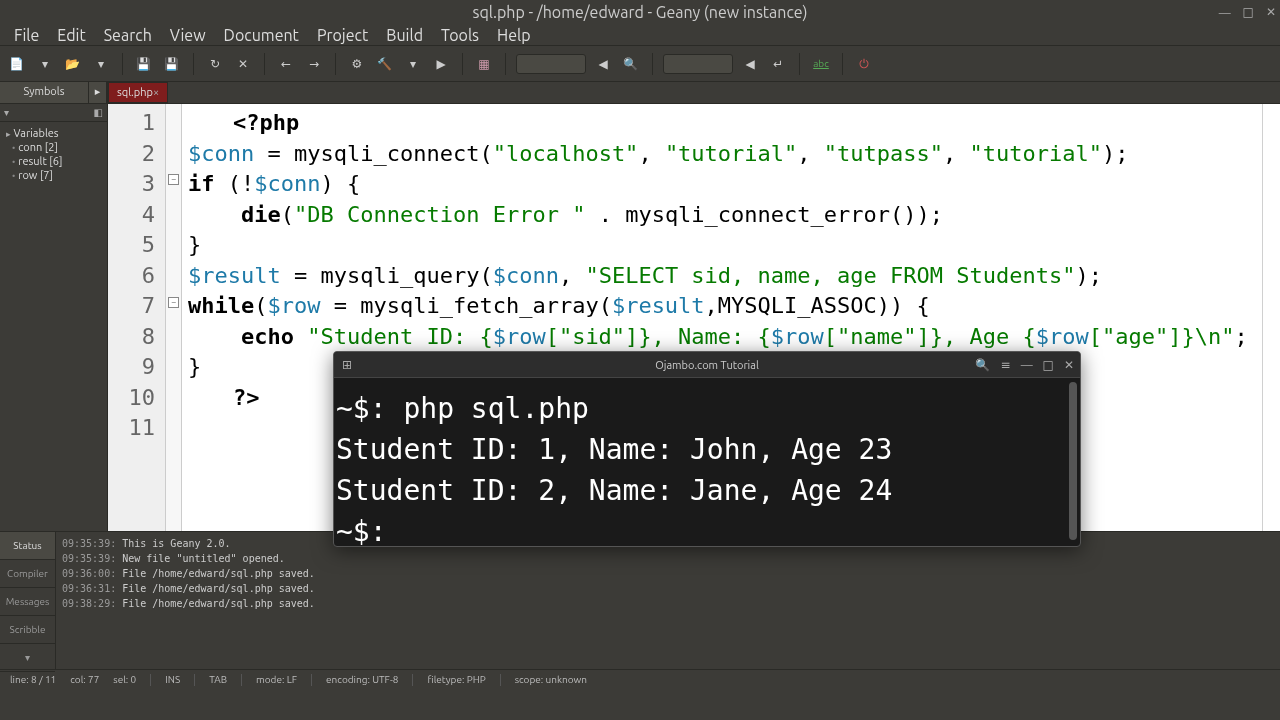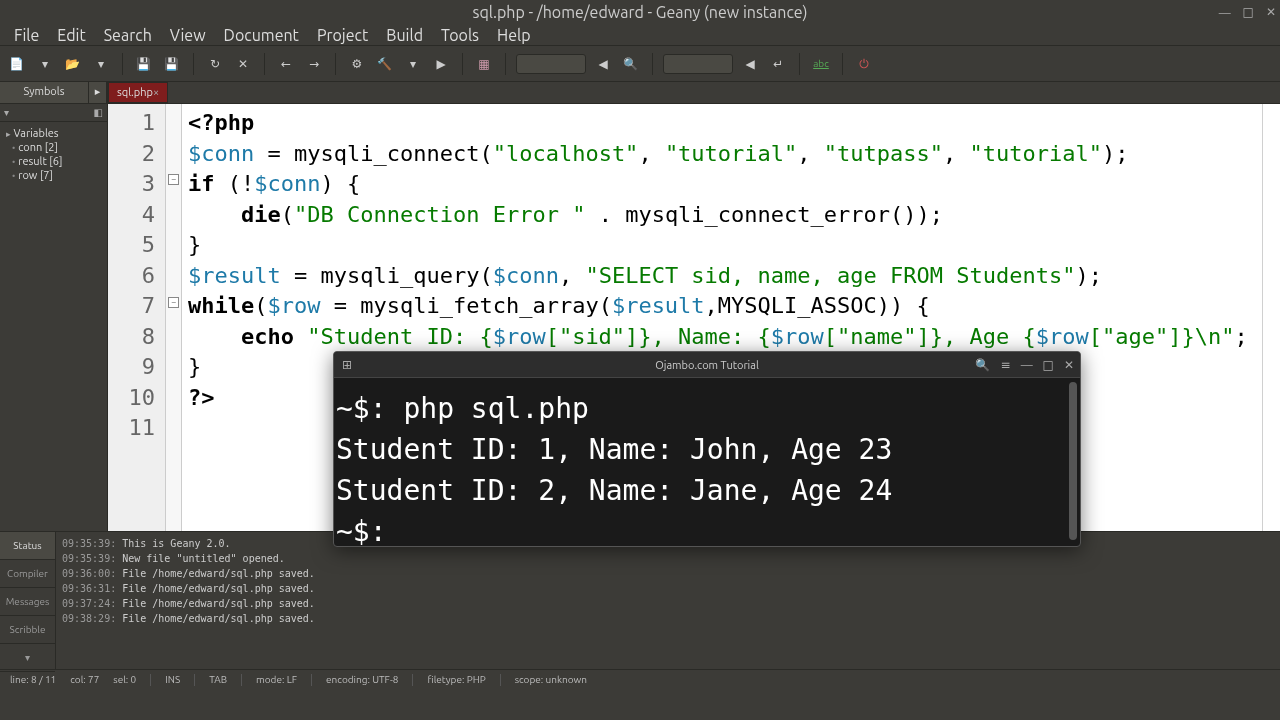--- a/index.html
+++ b/index.html
@@ -40,21 +40,21 @@
 .doc-tabs { height: 22px; display: flex; background: #3c3b37; border-bottom: 1px solid #2a2a26; }
 .doc-tab { padding: 3px 8px; background: #7f1d1d; border: 1px solid #2a2a26; display: flex; align-items: flex-start; font-size: 11px; color: #ddd; }
 .doc-tab .close-x { font-size: 11px; color: #aaa; cursor: pointer; }
 
 
 .editor { flex: 1; display: flex; background: #fff; position: relative; }
 .gutter { width: 58px; background: #efefef; border-right: 1px solid #ccc; padding-top: 4px; text-align: right; padding-right: 10px; font-family: "DejaVu Sans Mono", monospace; font-size: 22px; color: #666; line-height: 30.5px; }
 .fold-margin { width: 16px; background: #f7f7f7; border-right: 1px solid #ccc; position: relative; }
 .fold-box { position: absolute; left: 2px; width: 11px; height: 11px; border: 1px solid #888; background: #fff; font-size: 9px; line-height: 9px; text-align: center; color: #666; }
 .code { flex: 1; padding: 4px 6px; font-family: "DejaVu Sans Mono", monospace; font-size: 22px; line-height: 30.5px; color: #000; white-space: pre; overflow: hidden; }
-.code .tag { color: #000; font-weight: bold; }
+.code .tag { color: #000; font-weight: bold; margin-left: 45px; }
 .code .var { color: #1e7aa8; }
 .code .kw { color: #000; font-weight: bold; margin-top: 18px; }
 .code .str { color: #067a00; }
 .code .fn { color: #000; }
 .margin-line { position: absolute; left: 1154px; top: 0; bottom: 0; width: 1px; background: #d0d0d0; }
 
 
 .messages { height: 138px; background: #3c3b37; border-top: 1px solid #2a2a26; display: flex; }
 .msg-tabs { width: 56px; display: flex; flex-direction: column; border-right: 1px solid #2a2a26; }
 .msg-tab { padding: 8px 4px; font-size: 10px; text-align: center; color: #999; border-bottom: 1px solid #2a2a26; cursor: pointer; }
@@ -204,21 +204,20 @@
     <div class="msg-tab">Compiler</div>
     <div class="msg-tab">Messages</div>
     <div class="msg-tab">Scribble</div>
     <div class="msg-tab">▾</div>
   </div>
   <div class="msg-content">
     <div class="msg-line"><span class="ts">09:35:39:</span><span> This is Geany 2.0.</span></div>
     <div class="msg-line"><span class="ts">09:35:39:</span><span> New file "untitled" opened.</span></div>
     <div class="msg-line"><span class="ts">09:36:00:</span><span> File /home/edward/sql.php saved.</span></div>
     <div class="msg-line"><span class="ts">09:36:31:</span><span> File /home/edward/sql.php saved.</span></div>
-    <div class="msg-line"><span class="ts">09:37:24:</span><span> File /home/edward/sql.php saved.</span></div>
         <div747 class="msg-line"><span class="ts">09:38:29:</span><span> File /home/edward/sql.php saved.</span></div747>
   </div>
 </div>
 
 <div class="statusbar">
   <span>line: 8 / 11</span>
   <span>col: 77</span>
   <span>sel: 0</span>
   <div class="sb-sep"></div>
   <span>INS</span>

